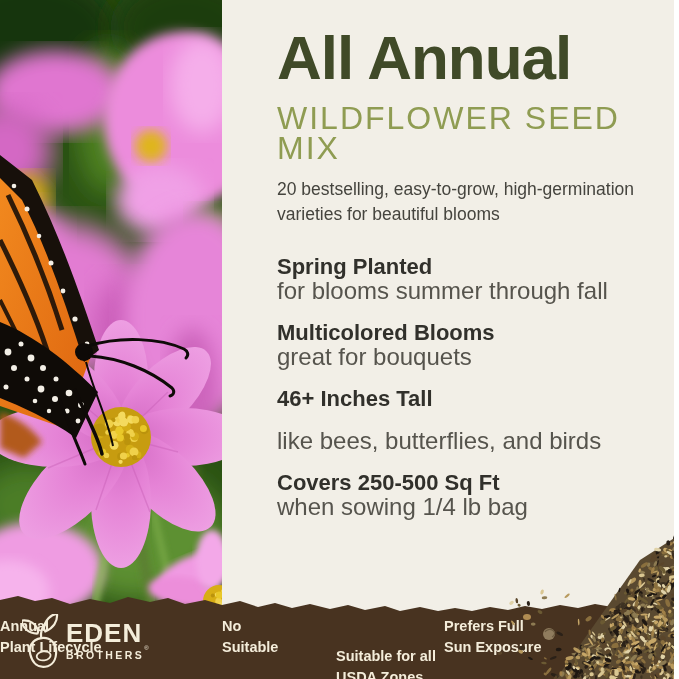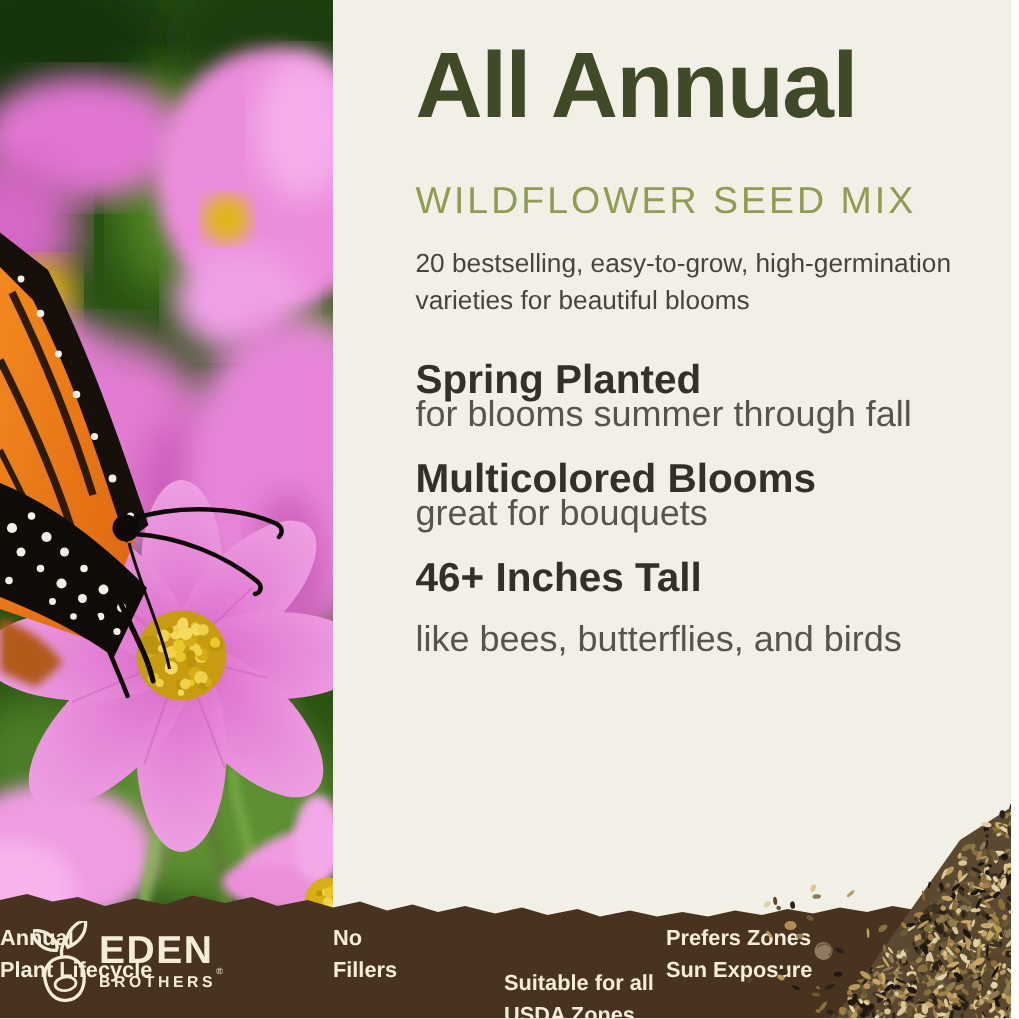--- a/index.html
+++ b/index.html
@@ -12,26 +12,26 @@
   body{font-family:"Liberation Sans","DejaVu Sans",sans-serif;}
   .canvas{position:relative;width:674px;height:679px;background:var(--cream);overflow:hidden;}
 
   
   .photo{position:absolute;left:0;top:0;width:222px;height:610px;z-index:1;}
   .photo svg{display:block;width:100%;height:100%;}
 
   
   .content{position:absolute;left:277px;top:26px;width:390px;z-index:1;}
   .title{font-size:62px;line-height:64px;font-weight:bold;color:var(--title-green);letter-spacing:-1px;}
-  .subtitle{margin-top:29px;font-size:25px;line-height:30px;color:var(--olive);letter-spacing:2px;font-weight:normal;}
+  .subtitle{margin-top:13px;font-size:32px;line-height:30px;color:var(--olive);letter-spacing:2px;font-weight:normal;}
   .desc{margin-top:14px;font-size:17.5px;line-height:25px;color:var(--desc);}
   .desc span{display:block;white-space:nowrap;}
   .features{margin-top:28px;}
   .feature{margin-bottom:18px;}
-  .feature-heading{font-size:27px;line-height:24px;font-weight:bold;color:var(--ink);}
+  .feature-heading{font-size:22px;line-height:24px;font-weight:bold;color:var(--ink);}
   .feature-detail{font-size:24px;line-height:24px;color:var(--ink-soft);}
 
   
   .footer-shape{position:absolute;left:0;top:588px;width:679px;height:91px;z-index:2;pointer-events:none;}
   .footer{position:absolute;left:0;top:600px;width:679px;height:79px;z-index:3;}
   .brand{position:absolute;left:22px;top:14px;display:flex;align-items:center;}
   .brand-icon{width:40px;height:56px;margin-right:4px;}
   .brand-text{color:var(--footer-text);}
   .brand-top{display:block;font-size:26px;line-height:24px;font-weight:bold;letter-spacing:1px;}
   .brand-bottom{font-size:10.5px;font-weight:bold;letter-spacing:2.4px;}
@@ -265,20 +265,24 @@
       <div class="feature">
         <div class="feature-heading">Multicolored Blooms</div>
         <div class="feature-detail">great for bouquets</div>
       </div>
       <div class="feature">
         <div class="feature-heading">46+ Inches Tall</div>
       </div>
       <div class="feature">
         <div class="feature-detail">like bees, butterflies, and birds</div>
       </div>
+      <div class="feature">
+        <div class="feature-heading">Covers 250-500 Sq Ft</div>
+        <div class="feature-detail">when sowing 1/4 lb bag</div>
+      </div>
     </div>
   </div>
 
   <svg class="footer-shape" viewBox="0 0 679 91" preserveAspectRatio="none">
     <path fill="#483320" d="M0,12 L18,8 L35,13 L52,10 L70,16 L90,11 L110,15 L128,9 L150,14 L168,10 L185,16 L205,12 L222,17 L240,13 L258,19 L275,15 L292,20 L310,16 L330,21 L348,17 L365,22 L385,18 L400,23 L420,19 L438,23 L455,20 L472,23 L490,19 L508,22 L525,18 L542,21 L560,17 L578,20 L595,16 L612,19 L630,15 L648,18 L665,14 L679,17 L679,91 L0,91 Z"></path>
   </svg>
 
   <div class="footer">
     <div class="brand">
       <svg class="brand-icon" viewBox="0 0 40 56">
@@ -290,28 +294,28 @@
           <path d="M24,15 C26,7 33,2 39,2 C39,10 33,16 25,18 Z"></path>
         </g>
       </svg>
       <div class="brand-text">
         <span class="brand-top">EDEN</span>
         <span class="brand-bottom">BROTHERS</span><sup class="brand-reg">®</sup>
       </div>
     </div>
     <div class="badge">
       <span>No</span>
-      <span>Fillers</span>
+      <span>Suitable</span>
     </div>
     <div class="badge">
       <span>Suitable for all</span>
       <span>USDA Zones</span>
     </div>
     <div class="badge">
-      <span>Prefers Zones</span>
+      <span>Prefers Full</span>
       <span>Sun Exposure</span>
     </div>
     <div class="badge">
       <span>Annual</span>
       <span>Plant Lifecycle</span>
     </div>
   </div>
 
   <svg class="seeds" viewBox="0 0 679 679">
     <polygon points="556,679 679,679 679,535 640,560" fill="#5a4930"></polygon>

